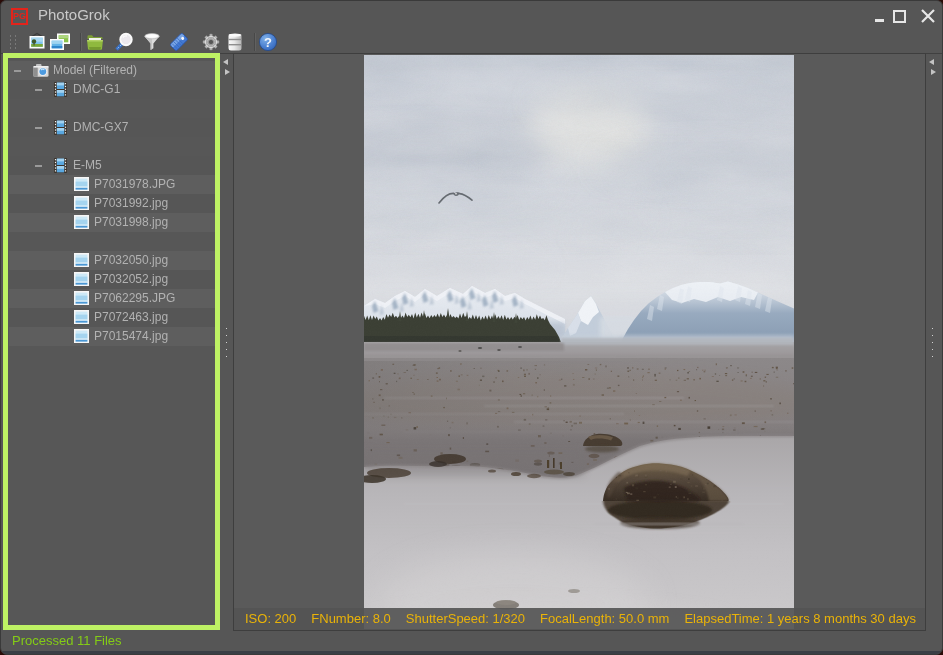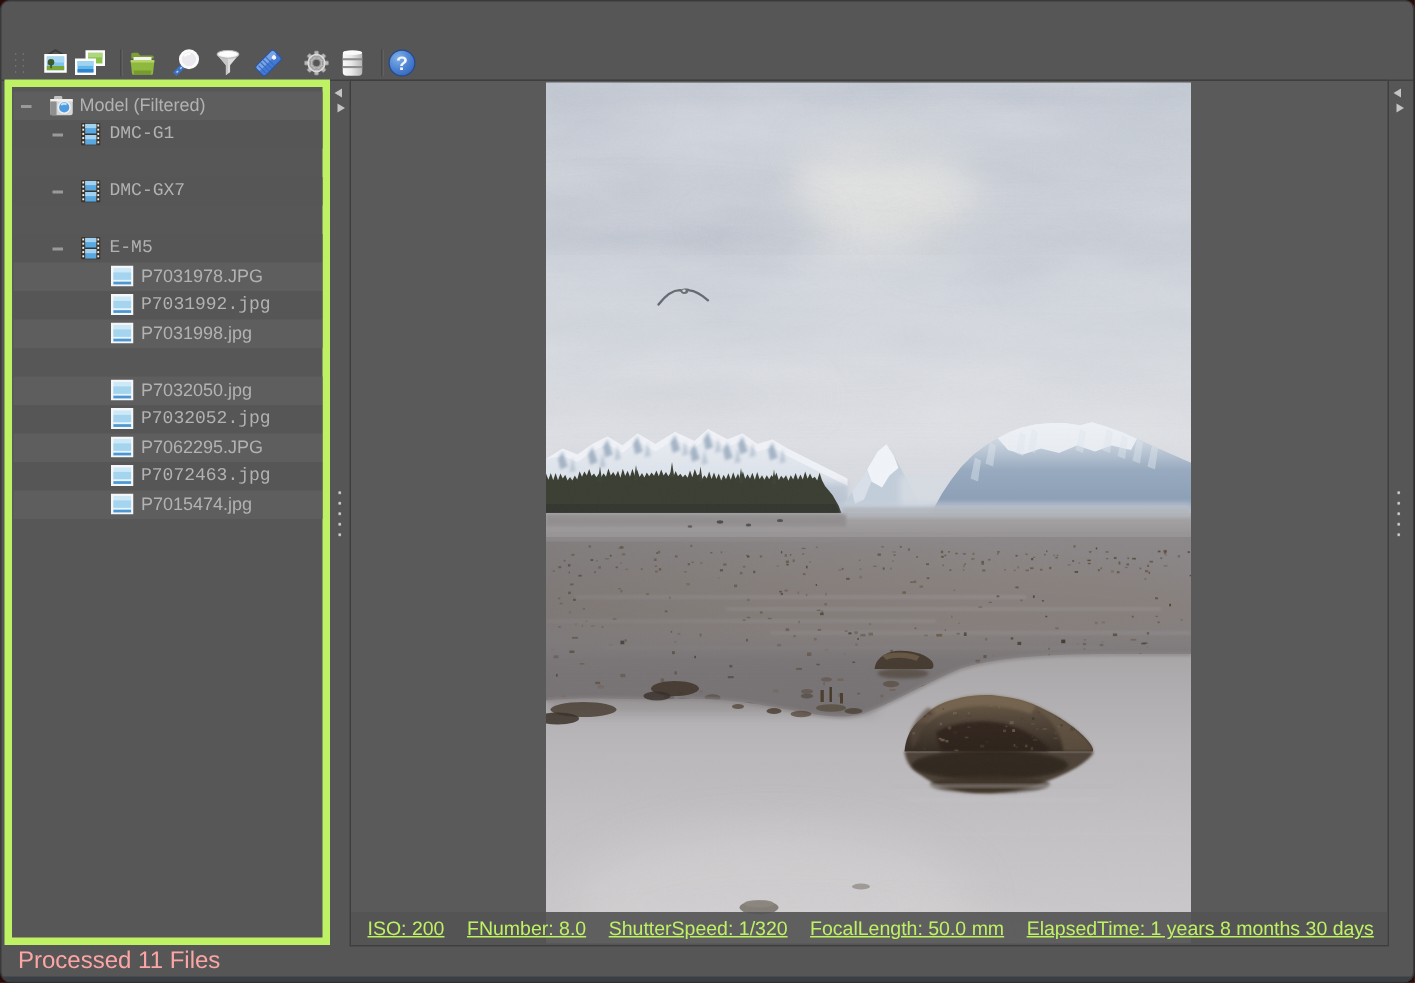--- a/index.html
+++ b/index.html
@@ -26,43 +26,43 @@
   background-size:3px 4px; }
 .tsep { position:absolute; top:2px; width:2px; height:18px;
   background:#484848; border-right:1px solid #616161; }
 .ticon { position:absolute; top:1px; }
 
 #hline { position:absolute; left:0; top:52px; width:100%; height:1px; background:#404040; }
 #treepanel { position:absolute; left:2px; top:52px; width:217px; height:577px;
   background:#575757; border:5px solid #bef264; overflow:hidden; }
 .trow { position:absolute; left:1px; width:215px; height:19px; font-size:12px;
   color:#b2b2b2; line-height:19px; white-space:nowrap; }
-.odd  { background:#565656;font-family:Liberation Mono, monospace; }
+.odd  { background:#565656; }
 .even { background:#5e5e5e; }
 .sel { background:linear-gradient(#6c83e8, #4d63d8 20%, #4154cf 85%, #3d4ec4);
   color:#eef0fa; }
 .trow .exp { position:absolute; top:9px; width:7px; height:2px; background:#9a9a9a; }
 .trow .ticn { position:absolute; top:2px; }
 .trow .txt { position:absolute; top:0; }
 #lsplit { position:absolute; left:219px; top:52px; width:13px; height:577px; }
 #rsplit { position:absolute; left:925px; top:52px; width:13px; height:577px; }
 .sparrow { position:absolute; width:0; height:0; }
 .dots { position:absolute; width:3px; height:33px;
   background-image:radial-gradient(circle 1.5px, #d2d2d2 55%, transparent 65%);
   background-size:3px 7px; }
 #imgpanel { position:absolute; left:232px; top:52px; width:693px; height:578px;
   background:#5a5a5a; border:1px solid #3e3e3e; overflow:hidden; }
 #photo { position:absolute; left:130px; top:1px; width:430px; height:574px; }
 #caption { position:absolute; left:0px; top:554px; width:691px; height:22px;
-  background:rgba(83,83,83,0.91); color:#bef264; font-size:13px; line-height:22px;
-  white-space:pre;text-decoration:underline; }
+  background:rgba(83,83,83,0.91); color:#eab308; font-size:13px; line-height:22px;
+  white-space:pre; }
 #caption span { margin-left:15px; } #caption span:first-child { margin-left:11px; }
 
 #statusbar { position:absolute; left:0; top:630px; width:100%; height:20px;
-  color:#fca5a5; font-size:16px; line-height:19px; }
+  color:#84cc16; font-size:13px; line-height:19px; }
 #bottomband { position:absolute; left:0; top:650px; width:100%; height:5px;
   background:#3a3e45; }
 </style>
 </head>
 <body>
 <svg width="0" height="0" style="position:absolute">
   <defs>
     <g id="icam">
       <rect x="0.5" y="3" width="15" height="10.8" rx="1.5" fill="#d6d6d6"></rect>
       <rect x="3" y="1" width="5.5" height="3.2" rx="0.9" fill="#c2c2c2"></rect>
@@ -94,20 +94,31 @@
     <g id="ifile">
       <rect x="0" y="0" width="15" height="14" fill="#f6f6f6"></rect>
       <rect x="1.6" y="1.6" width="11.8" height="10.8" fill="#cde9f7"></rect>
       <rect x="1.6" y="4.6" width="11.8" height="5" fill="#a5d4ef"></rect>
       <rect x="1.6" y="9.6" width="11.8" height="1.2" fill="#e8f4fb"></rect>
       <rect x="1.6" y="10.8" width="11.8" height="1.8" fill="#4a97d4"></rect>
     </g>
   </defs>
 </svg>
 <div id="win">
+  <div id="titlebar">
+    <div id="pg">PG</div>
+    <div id="title">PhotoGrok</div>
+    <div id="btnmin" class="wbtn"></div>
+    <div id="btnmax" class="wbtn"></div>
+    <div id="btnclose" class="wbtn">
+        <svg width="14" height="14">
+      <path d="M1,1 L13,13 M13,1 L1,13" stroke="#e6e6e6" stroke-width="2.2"></path>
+        </svg>
+      </div>
+  </div>
   <div id="toolbar">
     <div class="grip" style="left:8px"></div>
     <div class="grip" style="left:13px"></div>
     <svg class="ticon" style="left:26px" width="20" height="20" viewBox="0 0 20 20">
       <path d="M4,5 L10,1.5 L16,5" fill="none" stroke="#3c3c3c" stroke-width="1.3"></path>
       <rect x="2.5" y="4" width="15" height="12.5" fill="#fdfdfd"></rect>
       <rect x="4.2" y="5.7" width="11.6" height="9.1" fill="#7fc3ec"></rect>
       <rect x="4.2" y="5.7" width="11.6" height="4" fill="#a8d8f2"></rect>
       <rect x="4.2" y="12" width="11.6" height="2.8" fill="#7aa837"></rect>
       <circle cx="7" cy="9.5" r="2.2" fill="#3f5a2a"></circle>

